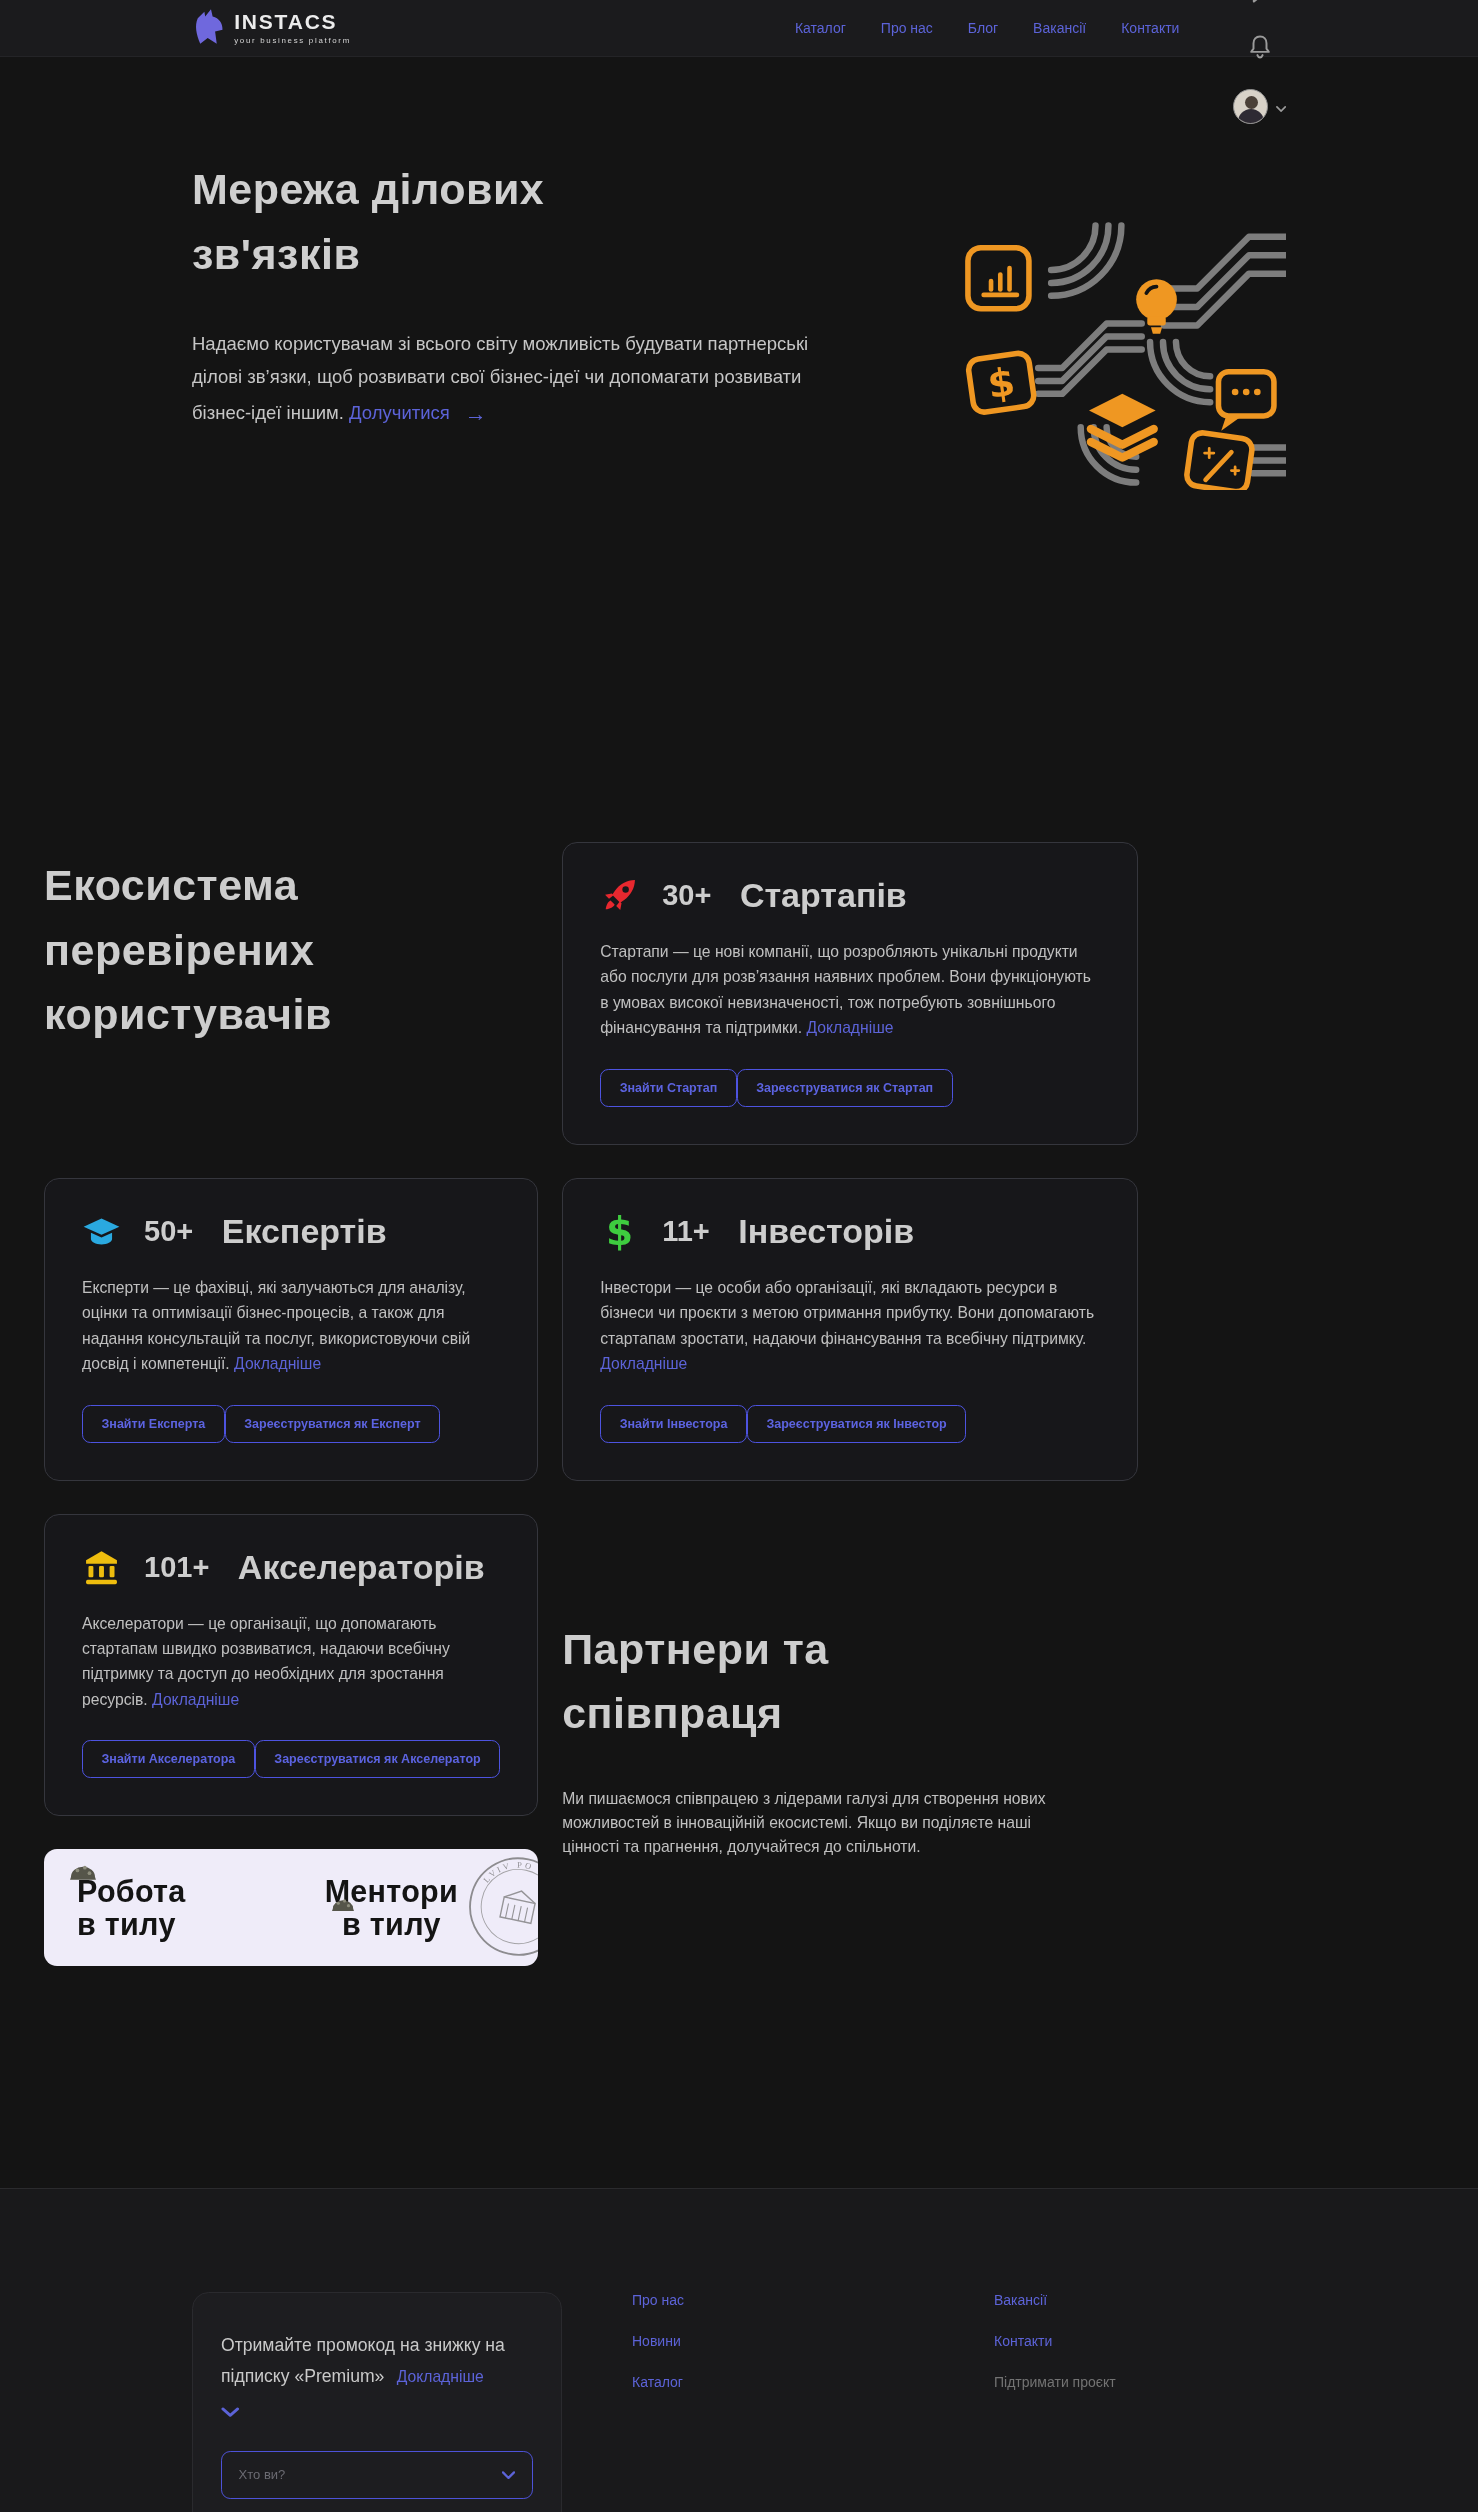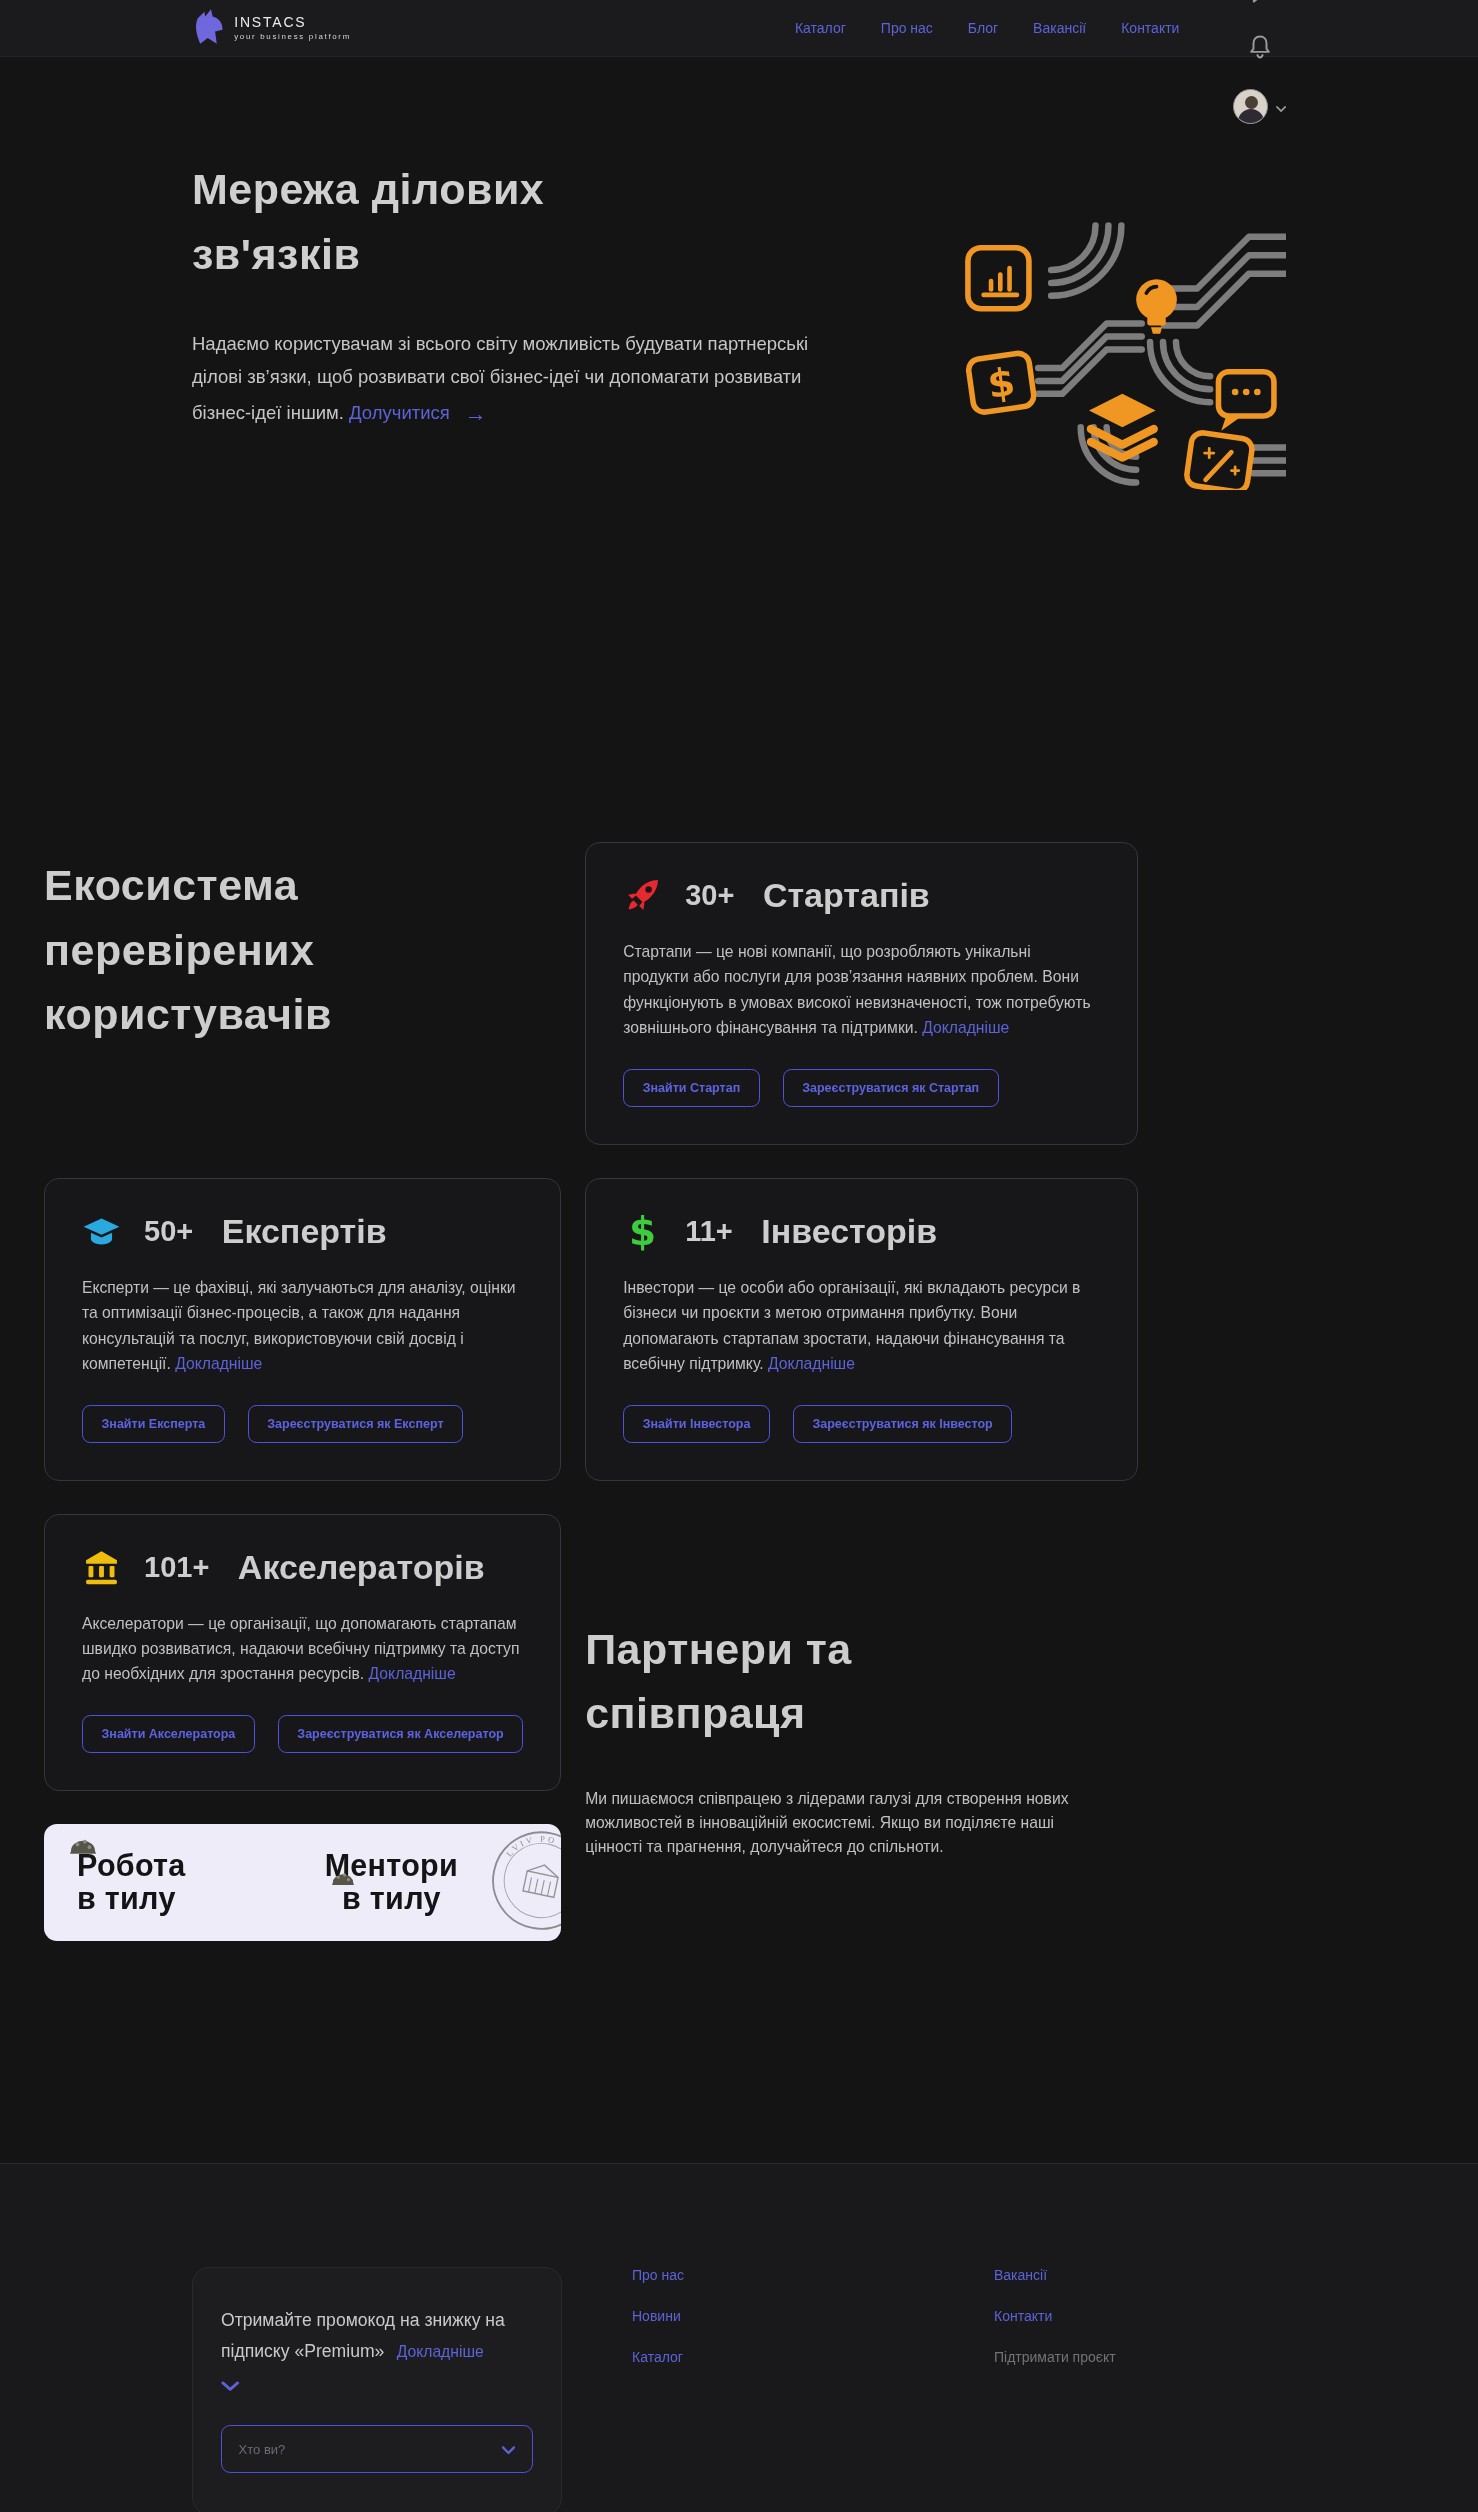--- a/index.html
+++ b/index.html
@@ -10,21 +10,21 @@
     color: #c7c7c7;
   }
   a { text-decoration: none; cursor: pointer; }
   .container { width: 1094px; margin: 0 auto; }
 
   
   .header { background: #1b1b1d; border-bottom: 0.9px solid #242427; height: 57px; }
   .header .container { display: flex; align-items: center; height: 100%; }
   .logo { display: flex; align-items: center; gap: 9.2px; }
   .logo-text-block { display: flex; flex-direction: column; }
-  .logo-name { color: #ececec; font-size: 14px; font-weight: normal; letter-spacing: 1.8px; line-height: 1; }
+  .logo-name { color: #ececec; font-size: 21px; font-weight: bold; letter-spacing: 1.8px; line-height: 1; }
   .logo-tagline { color: #d6d6d6; font-size: 7.9px; letter-spacing: 1.7px; margin-top: 3.7px; }
   .nav { display: flex; gap: 35px; margin-left: auto; }
   .nav a { color: #5c63d8; font-size: 14px; }
   .header-controls { display: flex; align-items: center; gap: 28px; margin-left: 54px; flex-direction: column; }
   .lang { display: flex; align-items: center; gap: 7.4px; color: #a9a9a9; font-size: 15px; cursor: pointer; }
   .icon-btn { display: flex; align-items: center; cursor: pointer; }
   .avatar-wrap { display: flex; align-items: center; gap: 7.4px; cursor: pointer; }
   .avatar {
     width: 35px; height: 35px; border-radius: 50%;
     border: 1.8px solid #8f8f8f; background: #d8d2c8;
@@ -50,21 +50,21 @@
     border: 0.9px solid #35363d; border-radius: 15px; background: #17171a;
     padding: 33px 37px 37px;
   }
   .card-head { display: flex; align-items: center; gap: 23px; }
   .card-icon { width: 39px; height: 39px; flex: 0 0 auto; display:flex; align-items:center; justify-content:center; }
   .card-count { font-size: 29px; font-weight: bold; color: #cdcdcd; }
   .card-name { font-size: 34px; font-weight: bold; color: #cdcdcd; margin-left: 5.5px; }
   .dollar-glyph { font-size: 39px; font-weight: bold; color: #3ecc3f; font-family: "DejaVu Sans", sans-serif; line-height: 1; }
   .card-desc { margin-top: 24px; font-size: 15.7px; line-height: 1.62; color: #c0c0c0; }
   .more-link { color: #5c63d8; }
-  .card-actions { margin-top: 28px; display: flex; gap: 23px; }
+  .card-actions { margin-top: 28px; display: flex; gap: 0; }
   .btn-outline {
     background: transparent; border: 0.9px solid #4d53e0; border-radius: 8.3px;
     color: #5c63e0; font-size: 12.5px; font-weight: bold;
     padding: 11px 18.5px; cursor: pointer; font-family: inherit; white-space: nowrap;
   }
   .partners-block { grid-column: 2; grid-row: 3 / span 2; }
   .partners-title { max-width: 416px; margin-top: 103px; }
   .partners-desc { margin-top: 41px; font-size: 15.7px; line-height: 1.55; color: #c0c0c0; max-width: 517px; }
 
   

